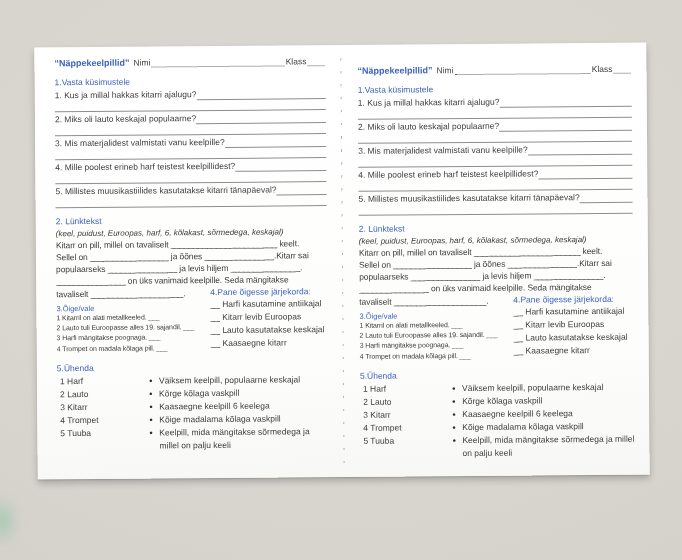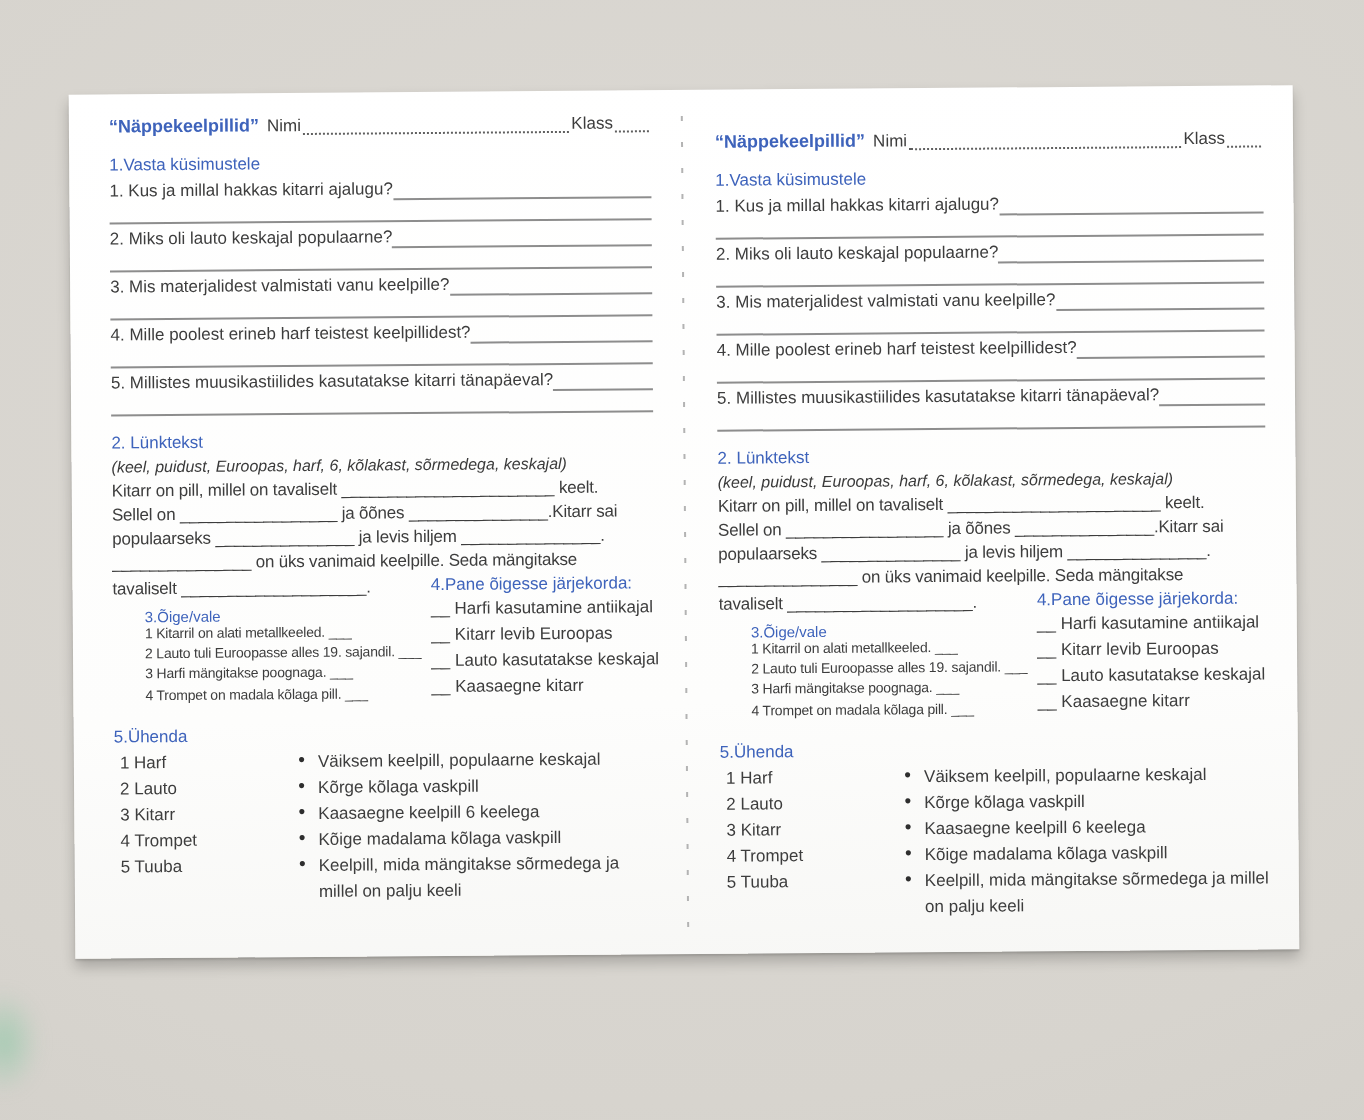--- a/index.html
+++ b/index.html
@@ -47,21 +47,21 @@
   .q-blank { flex:1 1 auto; border-bottom:1px solid #8d8d8d; height:9px; }
   .answer-line { height:11px; border-bottom:1px solid #8d8d8d; margin-bottom:2px; }
 
   .s2 { margin-top:8px; }
   .word-bank { font-style:italic; font-size:8px; line-height:11px; margin-top:2px; color:#3a3a3a; }
   .cloze-line { line-height:12px; white-space:nowrap; letter-spacing:-0.1px; }
 
   .two-col { display:flex; margin-top:1px; }
   .col-l { flex:0 0 149px; }
   .col-r { flex:1 1 auto; padding-left:5px; }
-  .s3 { margin-top:4px;margin-left:16px; }
+  .s3 { margin-top:4px; }
   .tf-item { font-size:7px; line-height:10.2px; white-space:nowrap; letter-spacing:-0.1px; }
   .order-item { line-height:13px; white-space:nowrap; }
   .s4 .sec-heading { margin-bottom:1px; }
 
   .s5 { margin-top:9px; }
   .match-row { display:flex; margin-top:2px; }
   .match-left { flex:0 0 92px; padding-left:3px; }
   .match-left div { line-height:13px; }
   .match-right { flex:1 1 auto; }
   .match-item { display:flex; line-height:13px; }

